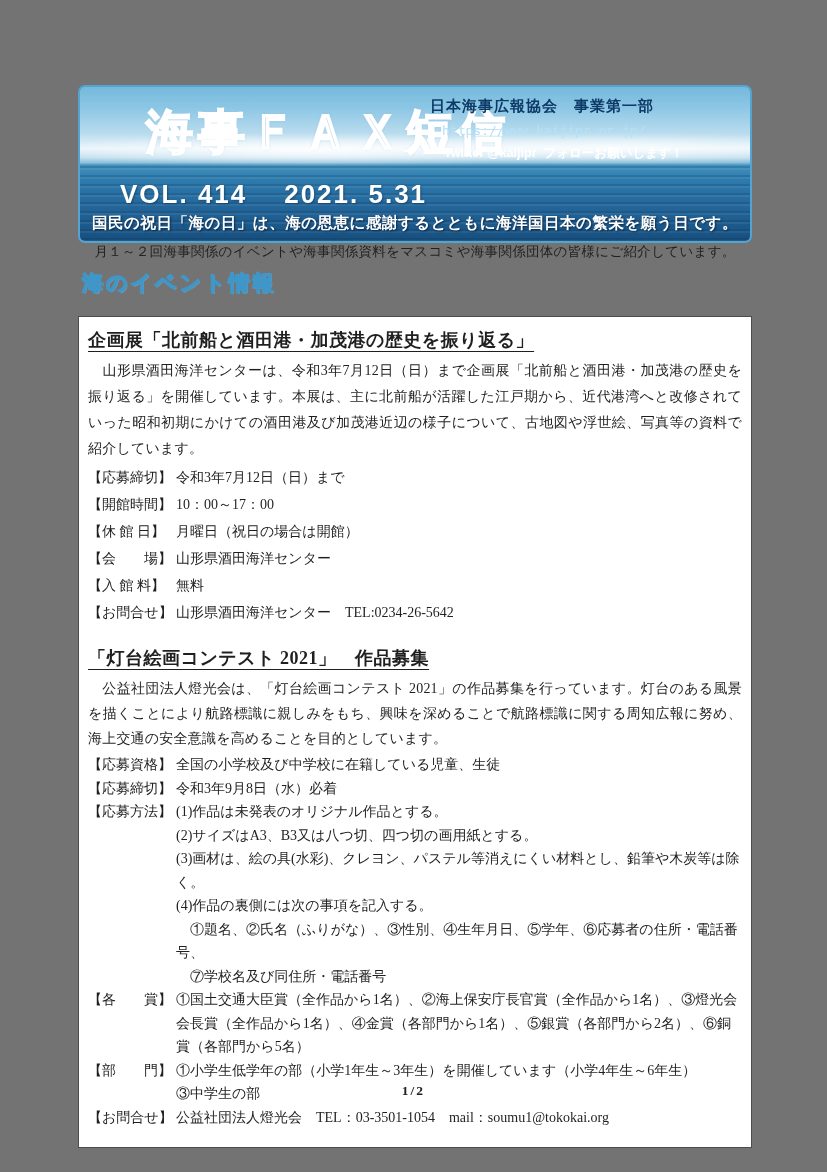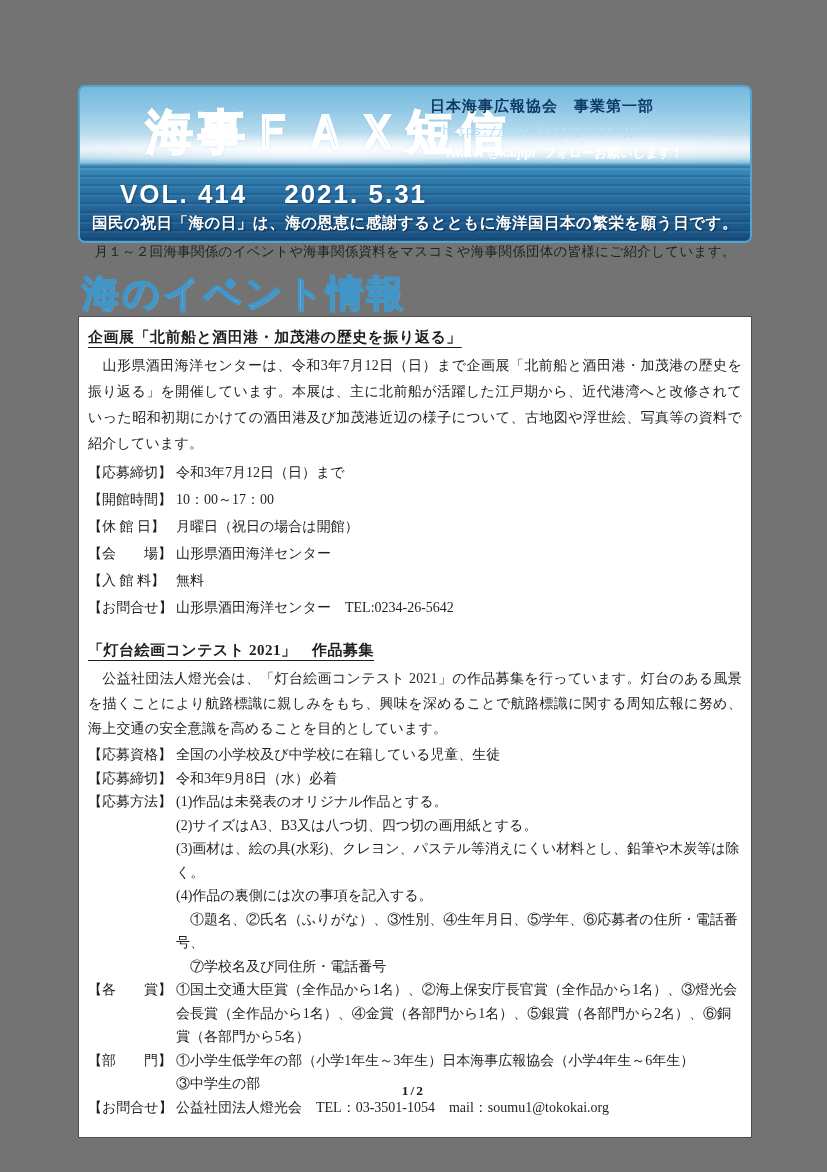--- a/index.html
+++ b/index.html
@@ -56,34 +56,34 @@
     position:absolute; left:0; right:0; bottom:7px; z-index:2; text-align:center;
     font-size:15.5px; font-weight:bold; color:#ffffff; letter-spacing:.5px;
     text-shadow:1px 1px 2px rgba(5,30,60,.85);
   }
 
   
   .intro-line { text-align:center; font-size:13.5px; letter-spacing:.3px; color:#222; }
   .section-heading {
     margin:8px 0 5px 4px; height:42px;
     font-family:"DejaVu Sans","Liberation Sans",sans-serif;
-    font-size:37px; font-weight:bold; letter-spacing:3px;
+    font-size:21px; font-weight:bold; letter-spacing:3px;
     color:rgba(225,243,250,.55);
     -webkit-text-stroke:1.4px #3f96c8;
     text-shadow:1px 1px 0 rgba(130,195,228,.5);
   }
 
   
   .articles-box {
     border:1.5px solid #4d4d4d; min-height:740px;
     padding:7px 9px 12px 9px; background:#fff;
   }
   .article { margin-bottom:16px; }
   .article-title {
-    display:inline-block; font-size:15px; font-weight:bold; letter-spacing:.5px;
+    display:inline-block; font-size:18px; font-weight:bold; letter-spacing:.5px;
     text-decoration:underline; text-underline-offset:5px;
     margin:4px 16px 6px 0;
   }
   .article-body { font-size:14px; line-height:26px; text-align:justify; letter-spacing:.2px; }
   .detail-list { margin-top:2px; }
   .detail-row { display:flex; align-items:flex-start; font-size:14px; line-height:27px; }
   .detail-label { flex:0 0 88px; white-space:nowrap; }
   .detail-value { flex:1; }
   .dline { min-height:1em; }
   
@@ -201,21 +201,21 @@
   <div class="detail-row">
     <span class="detail-label">【各　　賞】</span>
     <div class="detail-value">
                 <div class="dline">①国土交通大臣賞（全作品から1名）、②海上保安庁長官賞（全作品から1名）、③燈光会会長賞（全作品から1名）、④金賞（各部門から1名）、⑤銀賞（各部門から2名）、⑥銅賞（各部門から5名）</div>
               </div>
   </div>
 
   <div class="detail-row">
     <span class="detail-label">【部　　門】</span>
     <div class="detail-value">
-                <div class="dline">①小学生低学年の部（小学1年生～3年生）日本海事広報協会（小学4年生～6年生）</div>
+                <div class="dline">①小学生低学年の部（小学1年生～3年生）を開催しています（小学4年生～6年生）</div>
                 <div class="dline">③中学生の部</div>
               </div>
   </div>
 
   <div class="detail-row">
     <span class="detail-label">【お問合せ】</span>
     <div class="detail-value">
                 <div class="dline">公益社団法人燈光会　TEL：03-3501-1054　mail：soumu1@tokokai.org</div>
               </div>
   </div>

